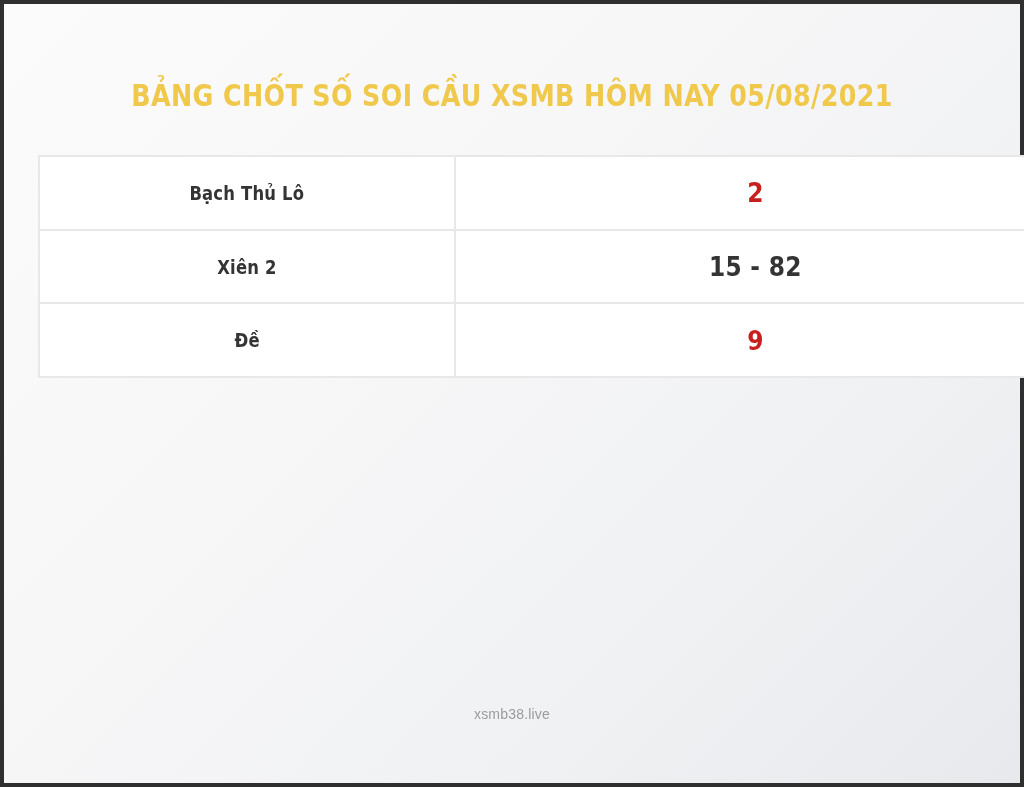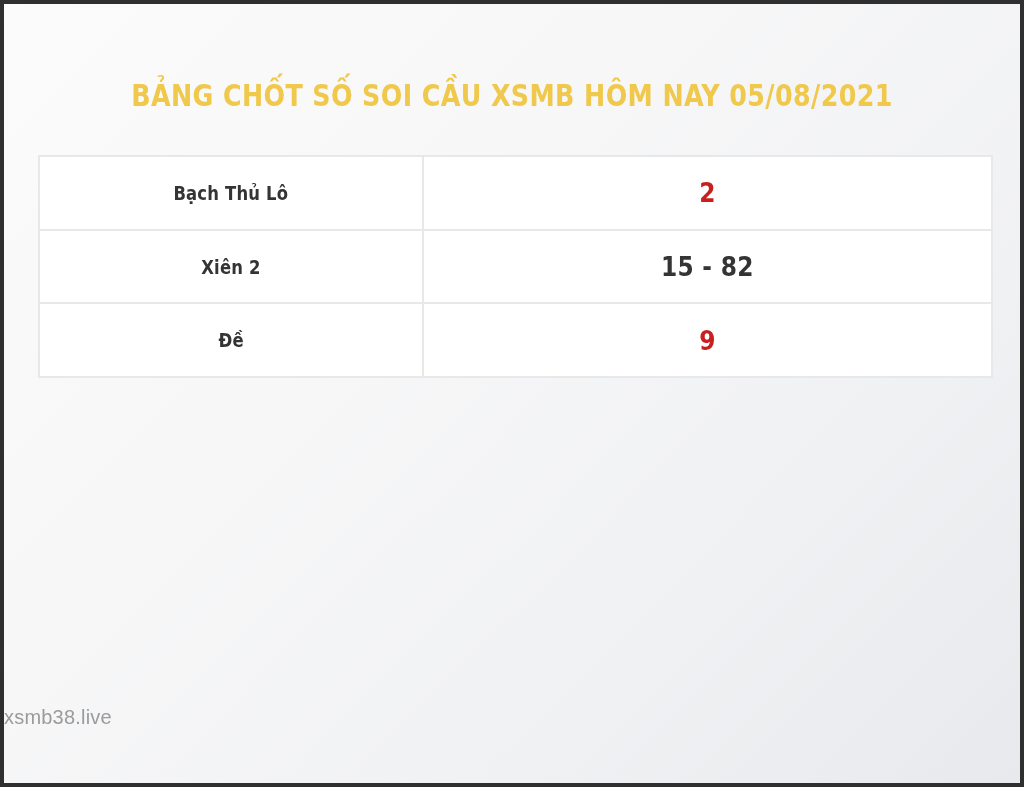--- a/index.html
+++ b/index.html
@@ -52,21 +52,21 @@
     left: 34px;
     top: 151px;
     width: 951px;
     border-collapse: collapse;
     background: #ffffff;
     table-layout: fixed;
   }
   #result-table tr { height: 73.7px; }
   #result-table td {
     border: 2px solid #e8e8e8;
-    padding: 0;
+    padding: 16px;
     vertical-align: middle;
     text-align: center;
     background: #ffffff;
   }
   #result-table td.label-cell { width: 382px; }
   #result-table td.value-cell { width: 567px; }
 
   .row-label {
     font-family: "DejaVu Sans Condensed", "Liberation Sans Narrow", "Liberation Sans", sans-serif;
     font-weight: bold;
@@ -86,23 +86,24 @@
     display: inline-block;
   }
   .row-value.highlight { color: #c8201f; }
 
   
   #footer {
     position: absolute;
     left: 0;
     right: 0;
     top: 702px;
+    text-align: center;
     font-family: "Liberation Sans", sans-serif;
     font-weight: normal;
-    font-size: 20px;
+    font-size: 14px;
     color: #9b9b9b;
     letter-spacing: 0.2px;
   }
 </style>
 </head>
 <body>
 
 <div id="page-frame">
   <div id="content">
 

